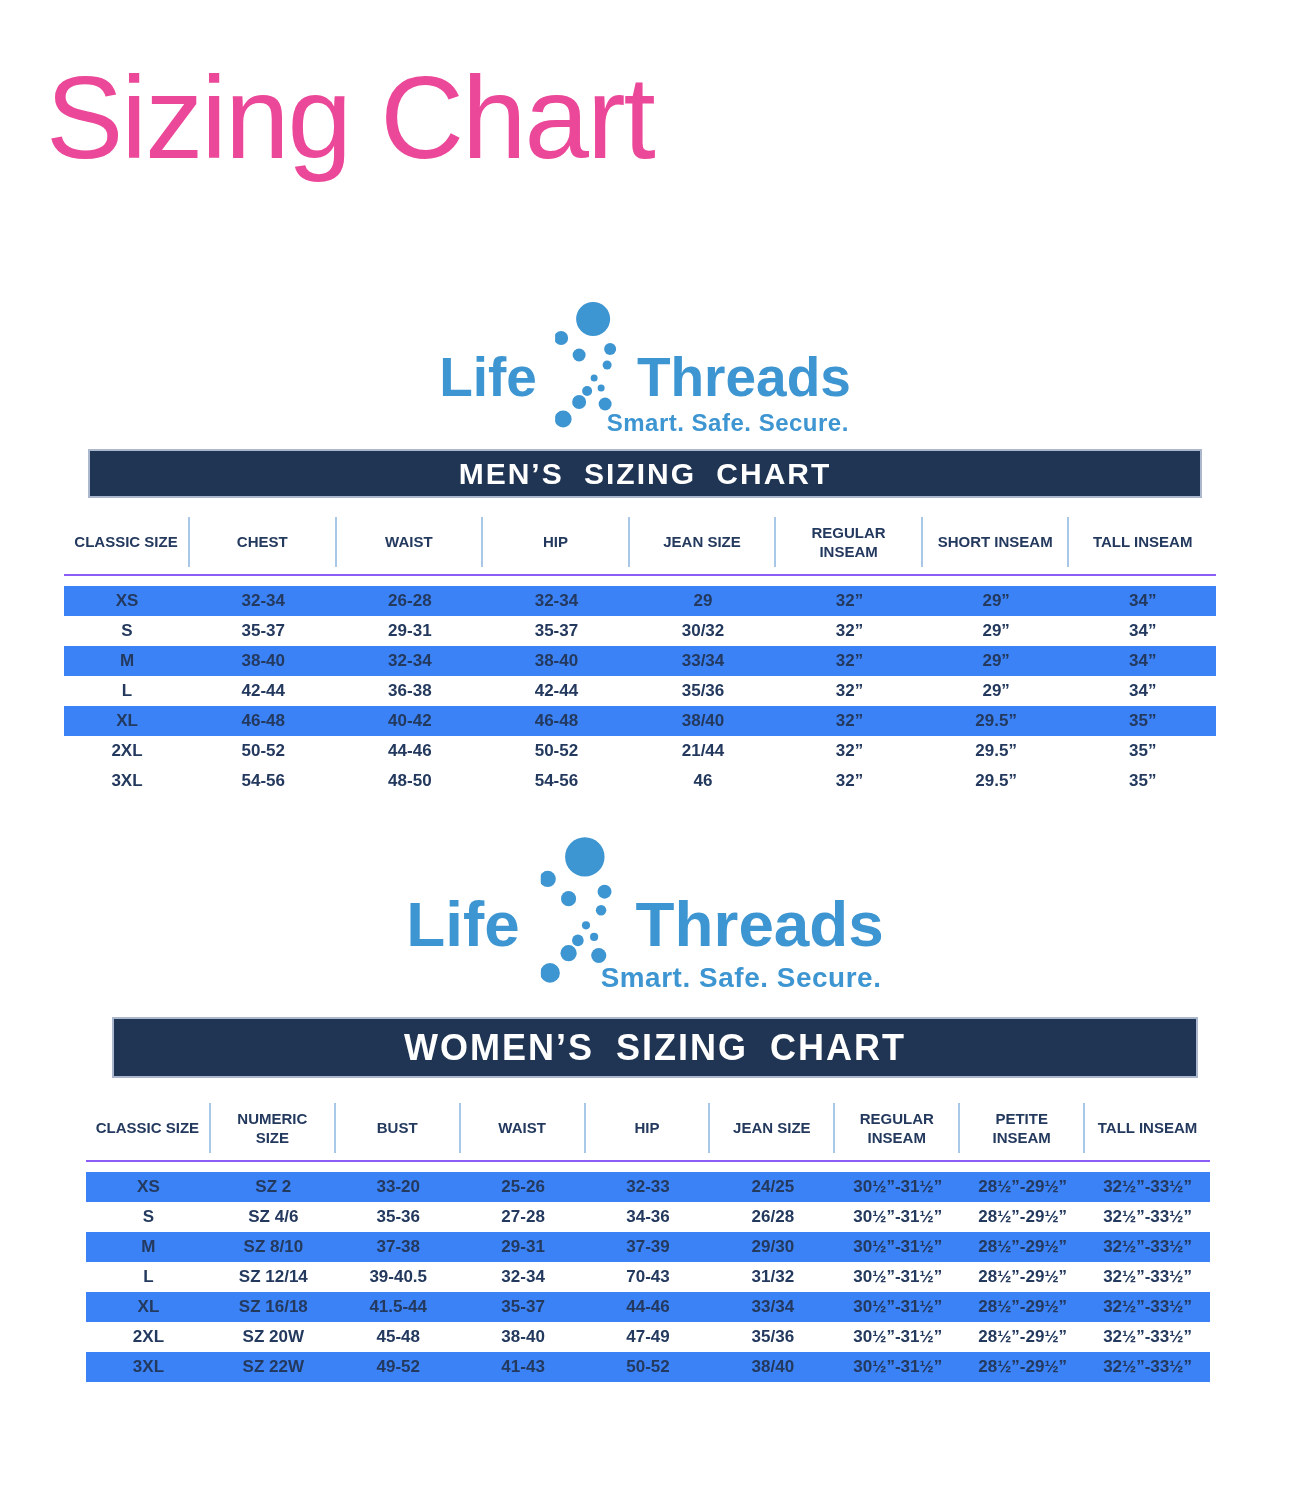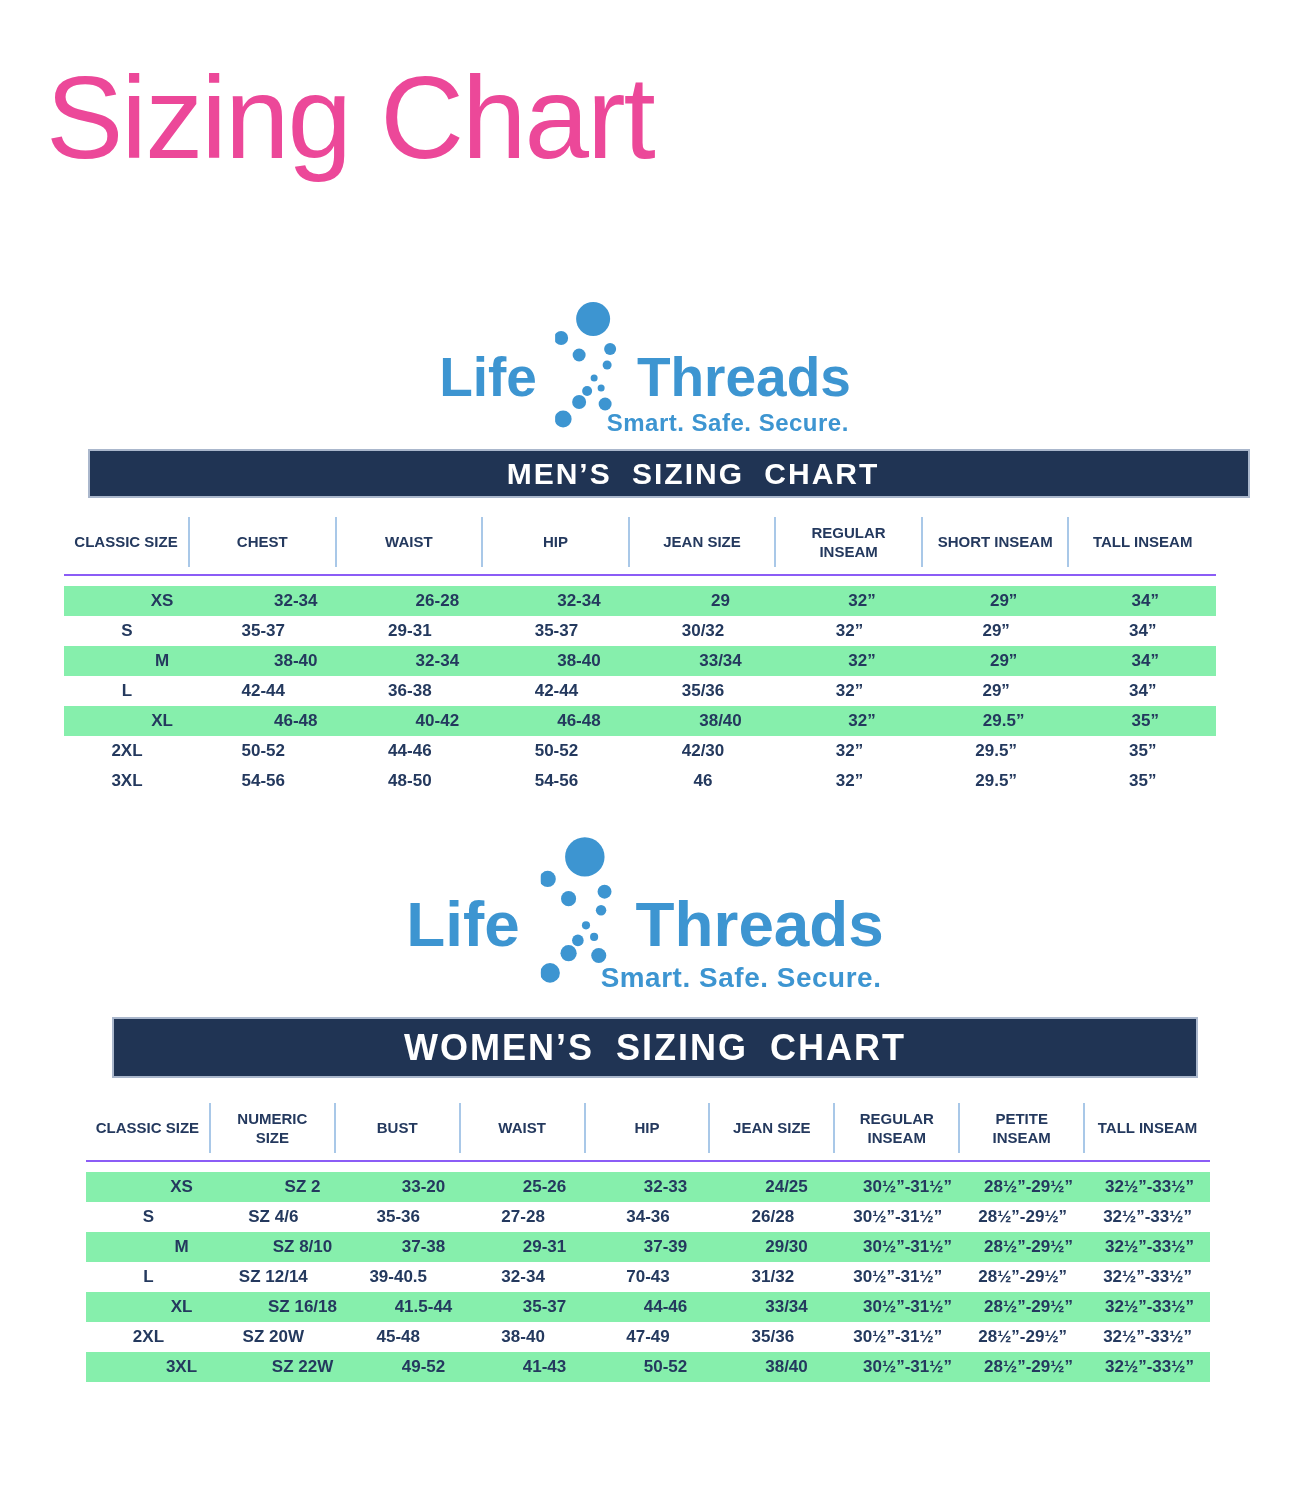--- a/index.html
+++ b/index.html
@@ -29,39 +29,39 @@
     margin-top:-24px;text-align:right;font-size:24px;font-weight:700;color:#3d95d1;
     padding-right:2px;letter-spacing:0.5px;
   }
 
   
   .banner{
     position:absolute;background:#203454;border:2px solid #aab7cc;
     display:flex;align-items:center;justify-content:center;
     color:#ffffff;font-weight:700;word-spacing:10px;
   }
-  .mens-banner{left:88px;top:449px;width:1110px;height:45px;font-size:30px;letter-spacing:2px;padding-left:48px;}
+  .mens-banner{left:88px;top:449px;width:1110px;height:45px;font-size:30px;letter-spacing:2px;}
   .womens-banner{left:112px;top:1017px;width:1082px;height:57px;font-size:36px;letter-spacing:2px;align-items:center;}
 
   
   .sz-table{position:absolute;}
   .mens-table{left:64px;top:510px;width:1152px;}
   .womens-table{left:86px;top:1096px;width:1124px;}
   .trow{display:grid;}
   .mens-table .trow{grid-template-columns:126px repeat(7,1fr);}
   .womens-table .trow{grid-template-columns:repeat(9,1fr);}
   .thead{height:64px;border-bottom:2px solid #8b5cf6;margin-bottom:10px;}
   .th{
     display:flex;align-items:center;justify-content:center;text-align:center;
     font-size:15px;font-weight:700;color:#24395e;line-height:1.3;
     border-right:2px solid #a9c8e8;margin:7px 0;padding:0 8px;
   }
   .th:last-child{border-right:none;}
   .tbody-row{height:30px;}
-  .tbody-row.shaded{background:#86efac;padding-left:35px;}
+  .tbody-row.shaded{background:#3b82f6;}
   .td{
     display:flex;align-items:center;justify-content:center;
     font-size:17px;font-weight:600;color:#24395e;height:30px;white-space:nowrap;
   }
 </style>
 </head>
 <body>
 
 <div class="page">
 
@@ -152,21 +152,21 @@
         <div class="td">38/40</div>
         <div class="td">32”</div>
         <div class="td">29.5”</div>
         <div class="td">35”</div>
       </div>
       <div class="trow tbody-row">
         <div class="td">2XL</div>
         <div class="td">50-52</div>
         <div class="td">44-46</div>
         <div class="td">50-52</div>
-        <div class="td">42/30</div>
+        <div class="td">21/44</div>
         <div class="td">32”</div>
         <div class="td">29.5”</div>
         <div class="td">35”</div>
       </div>
       <div class="trow tbody-row">
         <div class="td">3XL</div>
         <div class="td">54-56</div>
         <div class="td">48-50</div>
         <div class="td">54-56</div>
         <div class="td">46</div>

